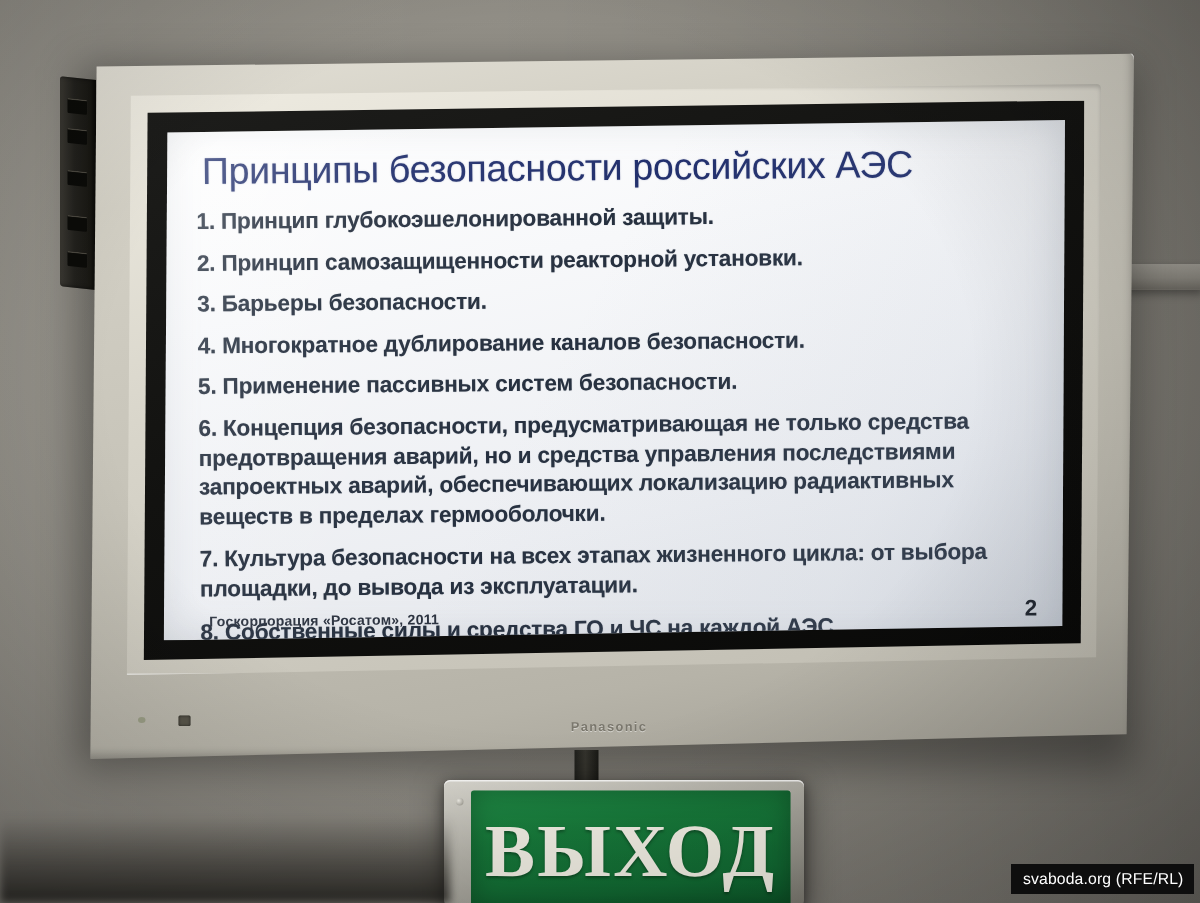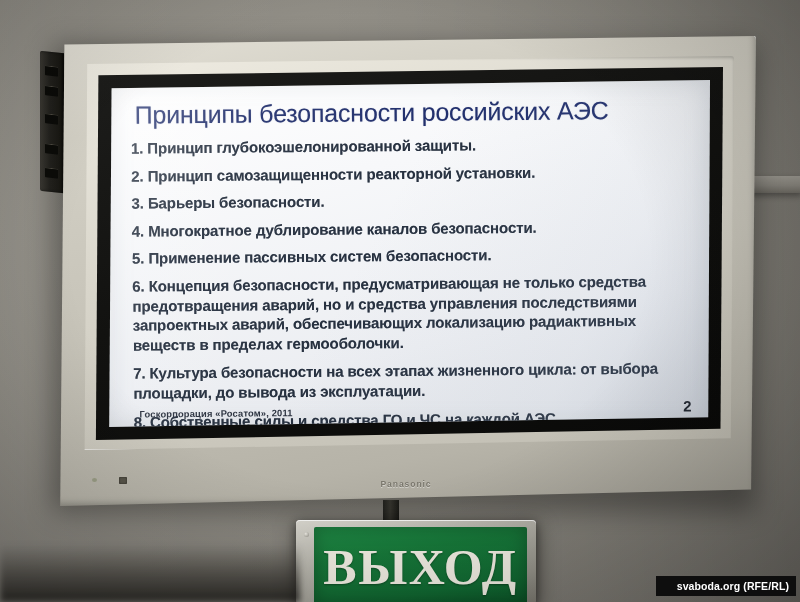--- a/index.html
+++ b/index.html
@@ -256,22 +256,22 @@
     border-radius: 50%;
     background: radial-gradient(circle at 35% 35%, #f1efe7, #8d8b82);
   }
   
   #watermark {
     position: absolute;
     right: 4px; bottom: 6px;
     background: #0e0e0e;
     color: #ffffff;
     font-size: 10.5px;
-    font-weight: 700;
-    padding: 4px 7px 4px 21px;
+    font-weight: 400;
+    padding: 4px 7px 4px 8px;
     letter-spacing: 0.1px;
     white-space: nowrap;
   }
   
   #floor-dark {
     position: absolute;
     left: 0; bottom: 0;
     width: 300px; height: 58px;
     background: linear-gradient(180deg, rgba(45,43,38,0.0) 0%, rgba(32,30,26,0.55) 60%, rgba(20,19,16,0.8) 100%);
     filter: blur(3px);

